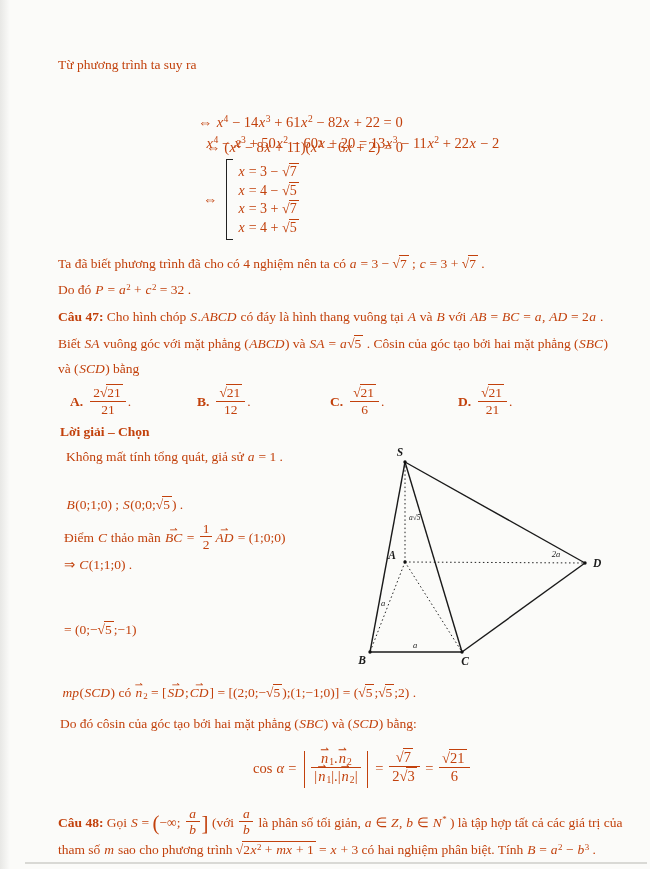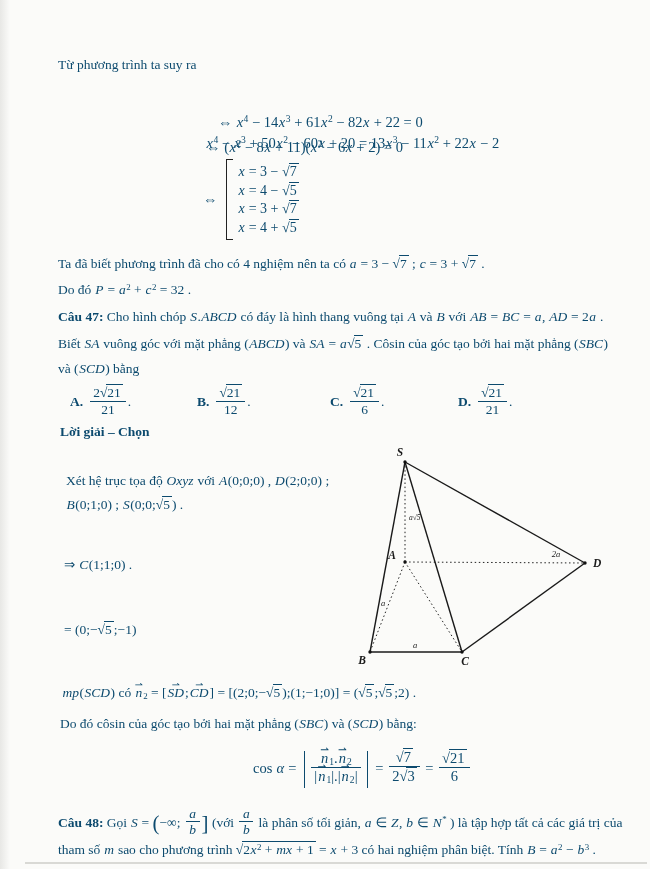--- a/index.html
+++ b/index.html
@@ -1,17 +1,17 @@
 <!DOCTYPE html>
 <html><head>
 <meta charset="utf-8">
 <style>
   html,body{margin:0;padding:0;background:#e8e8e6;}
   .page{position:relative;width:650px;height:869px;background:#fbfbf9;overflow:hidden;
-        font-family:"Liberation Serif",serif;color:#0c4a6e;font-size:13.5px;}
+        font-family:"Liberation Serif",serif;color:#c2410c;font-size:13.5px;}
   .abs{position:absolute;white-space:nowrap;line-height:1.25;}
   .m i{padding:0 0.5px;}
   b{font-weight:bold;}
   sup{font-size:0.66em;vertical-align:0.5em;line-height:0;}
   sub{font-size:0.66em;vertical-align:-0.25em;line-height:0;}
   
   .rt{white-space:nowrap;}
   .rx{font-style:normal;}
   .rc{display:inline-block;border-top:1px solid currentColor;padding:0 2px 0 1px;margin-left:-1px;line-height:1.15;}
   
@@ -44,21 +44,21 @@
 </head>
 <body>
 
 <div class="page">
 
   <div class="edge-shadow"></div>
 
   <div class="abs" style="left:58px;top:57px;"><span class="m">Từ phương trình ta suy ra</span></div>
 
   <div class="abs eq m" style="left:206px;top:88px;margin-top:46px;"><i>x</i><sup>4</sup> − <i>x</i><sup>3</sup> + 50<i>x</i><sup>2</sup> − 60<i>x</i> + 20 = 13<i>x</i><sup>3</sup> − 11<i>x</i><sup>2</sup> + 22<i>x</i> − 2</div>
-  <div class="abs eq m" style="left:218px;top:113px;">⇔ <i>x</i><sup>4</sup> − 14<i>x</i><sup>3</sup> + 61<i>x</i><sup>2</sup> − 82<i>x</i> + 22 = 0</div>
+  <div class="abs eq m" style="left:198px;top:113px;">⇔ <i>x</i><sup>4</sup> − 14<i>x</i><sup>3</sup> + 61<i>x</i><sup>2</sup> − 82<i>x</i> + 22 = 0</div>
   <div class="abs eq m" style="left:206px;top:138px;">⇔ (<i>x</i><sup>2</sup> − 8<i>x</i> + 11)(<i>x</i><sup>2</sup> − 6<i>x</i> + 2) = 0</div>
 
   <div class="abs eq m" style="left:203px;top:190px;">⇔</div>
   <div class="abs cases" style="left:226px;top:159px;">
     <div class="case m"><i>x</i> = 3 − <span class="rt"><span class="rx">√</span><span class="rc">7</span></span></div>
     <div class="case m"><i>x</i> = 4 − <span class="rt"><span class="rx">√</span><span class="rc">5</span></span></div>
     <div class="case m"><i>x</i> = 3 + <span class="rt"><span class="rx">√</span><span class="rc">7</span></span></div>
     <div class="case m"><i>x</i> = 4 + <span class="rt"><span class="rx">√</span><span class="rc">5</span></span></div>
   </div>
 
@@ -77,22 +77,23 @@
   </div>
   <div class="abs opts" style="left:330px;top:384px;">
     <b>C.</b><span class="fr"><span class="fn m"><span class="rt"><span class="rx">√</span><span class="rc">21</span></span></span><span class="fd m">6</span></span><span class="m">.</span>
   </div>
   <div class="abs opts" style="left:458px;top:384px;">
     <b>D.</b><span class="fr"><span class="fn m"><span class="rt"><span class="rx">√</span><span class="rc">21</span></span></span><span class="fd m">21</span></span><span class="m">.</span>
   </div>
 
   <div class="abs m" style="left:60px;top:424px;"><b>Lời giải – Chọn</b></div>
 
-  <div class="abs m" style="left:66px;top:473px;">Xét hệ trục tọa độ <i>Oxyz</i> với <i>A</i>(0;0;0) , <i>D</i>(2;0;0) ;</div>
+  <div class="abs m" style="left:66px;top:449px;">Không mất tính tổng quát, giả sử <i>a</i> = 1 .</div>
   <div class="abs m" style="left:66px;top:496px;"><i>B</i>(0;1;0) ; <i>S</i>(0;0;<span class="rt"><span class="rx">√</span><span class="rc">5</span></span>) .</div>
+  <div class="abs m" style="left:64px;top:521px;">Điểm <i>C</i> thảo mãn <span class="vc">BC</span> = <span class="fr"><span class="fn">1</span><span class="fd">2</span></span><span class="vc">AD</span> = (1;0;0)</div>
   <div class="abs m" style="left:64px;top:557px;">⇒ <i>C</i>(1;1;0) .</div>
   <div class="abs m" style="left:64px;top:621px;">= (0;−<span class="rt"><span class="rx">√</span><span class="rc">5</span></span>;−1)</div>
   <div class="abs m" style="left:62px;top:684px;"><i>mp</i>(<i>SCD</i>) có <span class="vc">n</span><sub>2</sub> = [<span class="vc">SD</span>;<span class="vc">CD</span>] = [(2;0;−<span class="rt"><span class="rx">√</span><span class="rc">5</span></span>);(1;−1;0)] = (<span class="rt"><span class="rx">√</span><span class="rc">5</span></span>;<span class="rt"><span class="rx">√</span><span class="rc">5</span></span>;2) .</div>
   <div class="abs m" style="left:60px;top:716px;">Do đó côsin của góc tạo bởi hai mặt phẳng (<i>SBC</i>) và (<i>SCD</i>) bằng:</div>
 
   <div class="abs m eq" style="left:253px;top:748px;">cos <i>α</i> = <span class="tb"></span><span class="fr"><span class="fn"><span class="vc">n</span><sub>1</sub>.<span class="vc">n</span><sub>2</sub></span><span class="fd">|<span class="vc">n</span><sub>1</sub>|.|<span class="vc">n</span><sub>2</sub>|</span></span><span class="tb"></span> = <span class="fr"><span class="fn"><span class="rt"><span class="rx">√</span><span class="rc">7</span></span></span><span class="fd">2<span class="rt"><span class="rx">√</span><span class="rc">3</span></span></span></span> = <span class="fr"><span class="fn"><span class="rt"><span class="rx">√</span><span class="rc">21</span></span></span><span class="fd">6</span></span></div>
 
   <div class="abs m" style="left:58px;top:806px;"><b>Câu 48:</b> Gọi <i>S</i> = <span class="bg">(</span>−∞; <span class="fr"><span class="fn"><i>a</i></span><span class="fd"><i>b</i></span></span><span class="bg">]</span> (với <span class="fr"><span class="fn"><i>a</i></span><span class="fd"><i>b</i></span></span> là phân số tối giản, <i>a</i> ∈ <i>Z</i>, <i>b</i> ∈ <i>N</i><sup>*</sup> ) là tập hợp tất cả các giá trị của</div>
   <div class="abs m" style="left:58px;top:841px;">tham số <i>m</i> sao cho phương trình <span class="rt"><span class="rx">√</span><span class="rc">2<i>x</i><sup>2</sup> + <i>mx</i> + 1</span></span> = <i>x</i> + 3 có hai nghiệm phân biệt. Tính <i>B</i> = <i>a</i><sup>2</sup> − <i>b</i><sup>3</sup> .</div>
 

